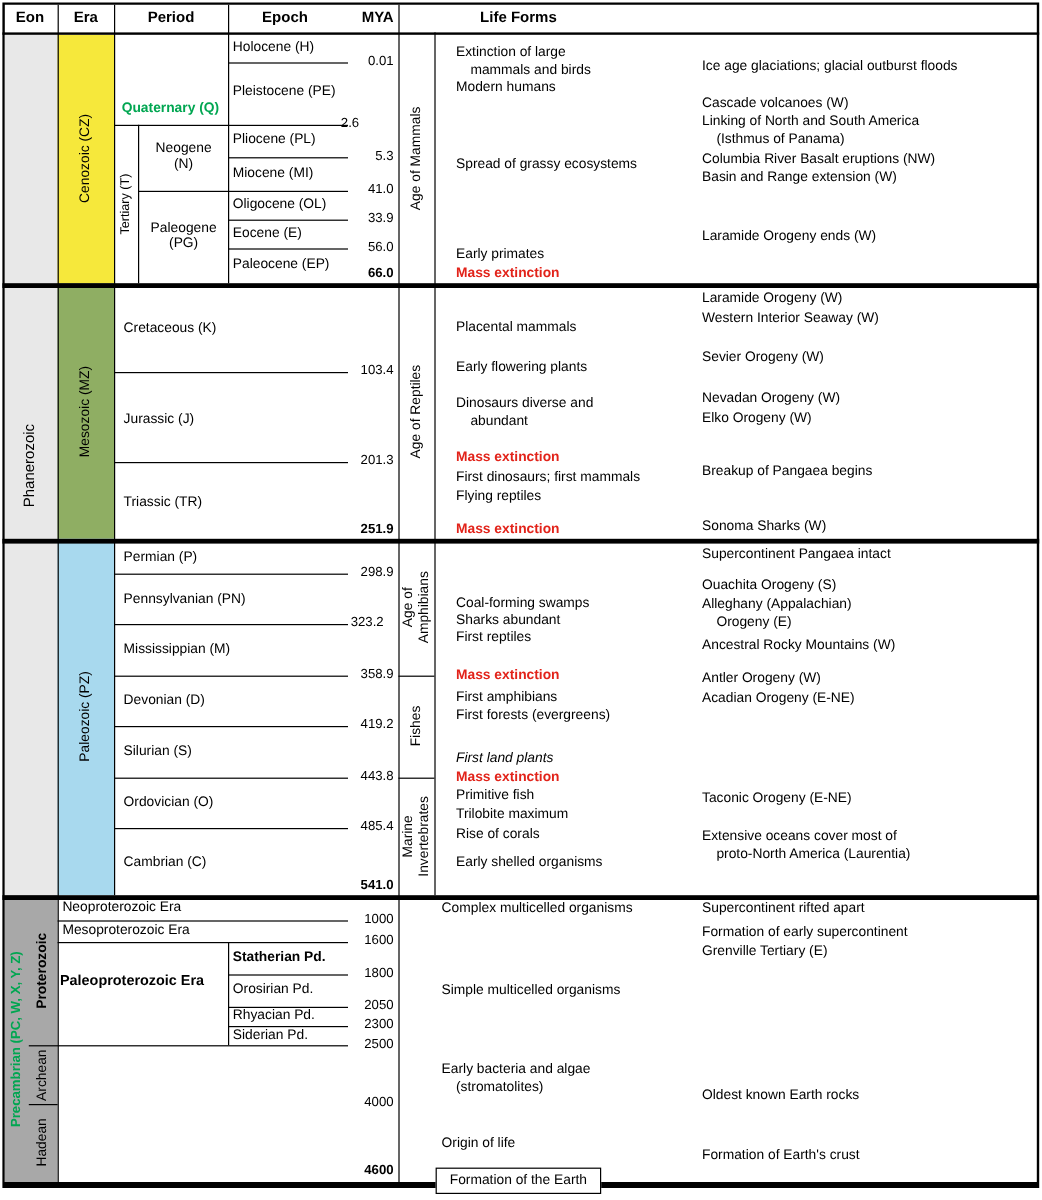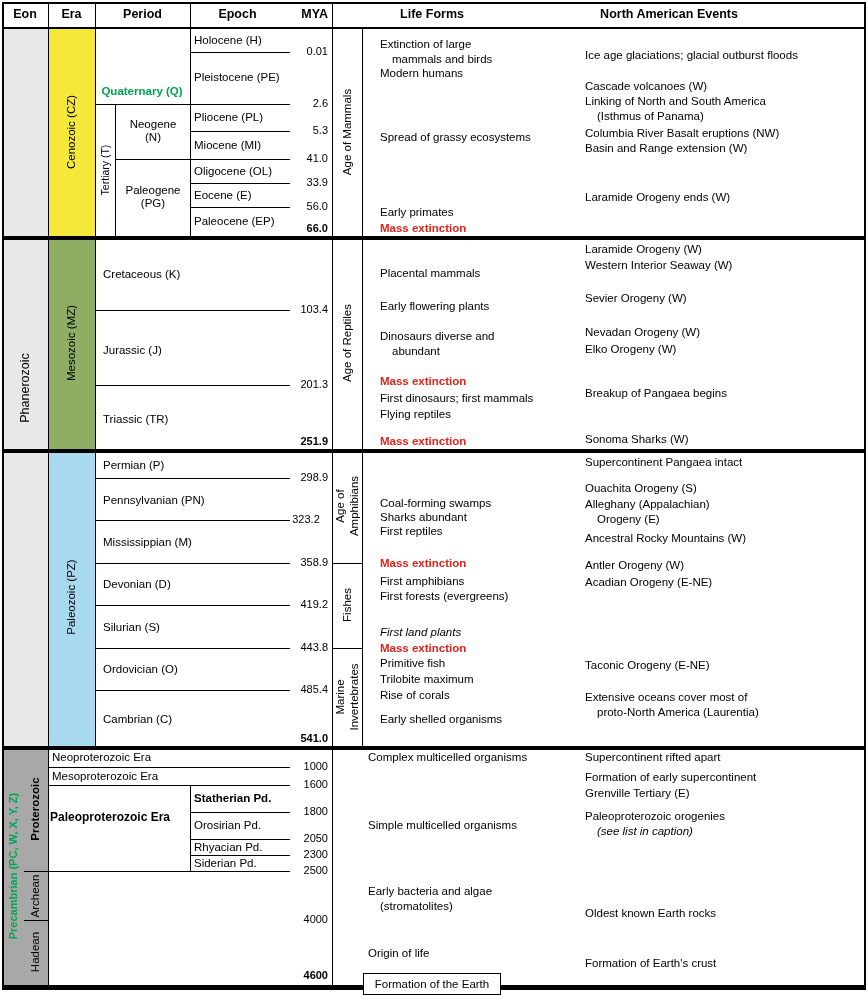--- a/index.html
+++ b/index.html
@@ -14,21 +14,20 @@
 <body>
 
 <div id="canvas">
   <div id="frame"></div>
   <div class="hdr" style="left:2px;width:46px">Eon</div>
   <div class="hdr" style="left:48px;width:47px">Era</div>
   <div class="hdr" style="left:95px;width:95px">Period</div>
   <div class="hdr" style="left:190px;width:95px">Epoch</div>
   <div class="hdr" style="left:282px;width:46px;text-align:right">MYA</div>
   <div class="hdr" style="left:332px;width:200px">Life Forms</div>
-  <div class="hdr" style="left:540px;width:258px">North American Events</div>
 <div class="abs" style="left: 4px; top: 29px; width: 44px; height: 717px; background: rgb(232, 232, 232);"></div>
     <div class="abs" style="left: 4px; top: 746px; width: 44px; height: 239px; background: rgb(168, 168, 168);"></div>
     <div class="abs" style="left: 48px; top: 29px; width: 47px; height: 207px; background: rgb(246, 232, 59);"></div>
     <div class="abs" style="left: 48px; top: 236px; width: 47px; height: 213px; background: rgb(143, 174, 99);"></div>
     <div class="abs" style="left: 48px; top: 449px; width: 47px; height: 297px; background: rgb(168, 217, 238);"></div>
     <div class="abs" style="left: 2px; top: 27px; width: 864px; height: 2px; background: rgb(0, 0, 0);"></div>
     <div class="abs" style="left: 190px; top: 52px; width: 100px; height: 1px; background: rgb(0, 0, 0);"></div>
     <div class="abs" style="left: 95px; top: 104px; width: 195px; height: 1px; background: rgb(0, 0, 0);"></div>
     <div class="abs" style="left: 190px; top: 131px; width: 100px; height: 1px; background: rgb(0, 0, 0);"></div>
     <div class="abs" style="left: 115px; top: 159px; width: 175px; height: 1px; background: rgb(0, 0, 0);"></div>
@@ -100,21 +99,21 @@
     <div class="abs" style="top: 669px; font-size: 11.5px; line-height: 13px; white-space: pre; text-align: left; left: 103px; transform: translateY(-50%);">Ordovician (O)</div>
     <div class="abs" style="top: 719px; font-size: 11.5px; line-height: 13px; white-space: pre; text-align: left; left: 103px; transform: translateY(-50%);">Cambrian (C)</div>
     <div class="abs" style="top: 757px; font-size: 11.5px; line-height: 13px; white-space: pre; text-align: left; left: 52px; transform: translateY(-50%);">Neoproterozoic Era</div>
     <div class="abs" style="top: 776px; font-size: 11.5px; line-height: 13px; white-space: pre; text-align: left; left: 52px; transform: translateY(-50%);">Mesoproterozoic Era</div>
     <div class="abs" style="top: 817px; font-size: 12px; line-height: 13px; white-space: pre; text-align: left; left: 50px; transform: translateY(-50%); font-weight: 700;">Paleoproterozoic Era</div>
     <div class="abs" style="top: 798px; font-size: 11.5px; line-height: 13px; white-space: pre; text-align: left; left: 194px; transform: translateY(-50%); font-weight: 700;">Statherian Pd.</div>
     <div class="abs" style="top: 825px; font-size: 11.5px; line-height: 13px; white-space: pre; text-align: left; left: 194px; transform: translateY(-50%);">Orosirian Pd.</div>
     <div class="abs" style="top: 847px; font-size: 11.5px; line-height: 13px; white-space: pre; text-align: left; left: 194px; transform: translateY(-50%);">Rhyacian Pd.</div>
     <div class="abs" style="top: 863px; font-size: 11.5px; line-height: 13px; white-space: pre; text-align: left; left: 194px; transform: translateY(-50%);">Siderian Pd.</div>
     <div class="abs" style="left: 284px; top: 45px; width: 44px; text-align: right; font-size: 11px; line-height: 13px;">0.01</div>
-    <div class="abs" style="left: 284px; top: 97px; width: 44px; text-align: right; font-size: 11px; line-height: 13px;">2.6</div>
+    <div class="abs" style="left: 284px; top: 97px; width: 44px; text-align: left; font-size: 11px; line-height: 13px;">2.6</div>
     <div class="abs" style="left: 284px; top: 124px; width: 44px; text-align: right; font-size: 11px; line-height: 13px;">5.3</div>
     <div class="abs" style="left: 284px; top: 152px; width: 44px; text-align: right; font-size: 11px; line-height: 13px;">41.0</div>
     <div class="abs" style="left: 284px; top: 176px; width: 44px; text-align: right; font-size: 11px; line-height: 13px;">33.9</div>
     <div class="abs" style="left: 284px; top: 200px; width: 44px; text-align: right; font-size: 11px; line-height: 13px;">56.0</div>
     <div class="abs" style="left: 284px; top: 222px; width: 44px; text-align: right; font-size: 11px; line-height: 13px; font-weight: 700;">66.0</div>
     <div class="abs" style="left: 284px; top: 303px; width: 44px; text-align: right; font-size: 11px; line-height: 13px;">103.4</div>
     <div class="abs" style="left: 284px; top: 378px; width: 44px; text-align: right; font-size: 11px; line-height: 13px;">201.3</div>
     <div class="abs" style="left: 284px; top: 435px; width: 44px; text-align: right; font-size: 11px; line-height: 13px; font-weight: 700;">251.9</div>
     <div class="abs" style="left: 284px; top: 471px; width: 44px; text-align: right; font-size: 11px; line-height: 13px;">298.9</div>
     <div class="abs" style="left: 284px; top: 513px; width: 44px; text-align: center; font-size: 11px; line-height: 13px;">323.2</div>
@@ -286,24 +285,20 @@
     </div>
     <div class="abs" style="left: 585px; top: 750px; font-size: 11.5px; line-height: 14.5px;">
       <div>Supercontinent rifted apart</div>
     </div>
     <div class="abs" style="left: 585px; top: 770px; font-size: 11.5px; line-height: 14.5px;">
       <div>Formation of early supercontinent</div>
     </div>
     <div class="abs" style="left: 585px; top: 786px; font-size: 11.5px; line-height: 14.5px;">
       <div>Grenville Tertiary (E)</div>
     </div>
-    <div class="abs" style="left: 585px; top: 809px; font-size: 11.5px; line-height: 14.5px;">
-      <div>Paleoproterozoic orogenies</div>
-      <div style="padding-left: 12px; font-style: italic;">(see list in caption)</div>
-    </div>
     <div class="abs" style="left: 585px; top: 906px; font-size: 11.5px; line-height: 14.5px;">
       <div>Oldest known Earth rocks</div>
     </div>
     <div class="abs" style="left: 585px; top: 956px; font-size: 11.5px; line-height: 14.5px;">
       <div>Formation of Earth's crust</div>
     </div>
     <div class="abs" style="left: 363px; top: 973px; width: 138px; height: 22px; background: rgb(255, 255, 255); border: 1.5px solid rgb(0, 0, 0); display: flex; align-items: center; justify-content: center; font-size: 11.5px;">Formation of the Earth</div>
   </div>
 
 </body></html>

